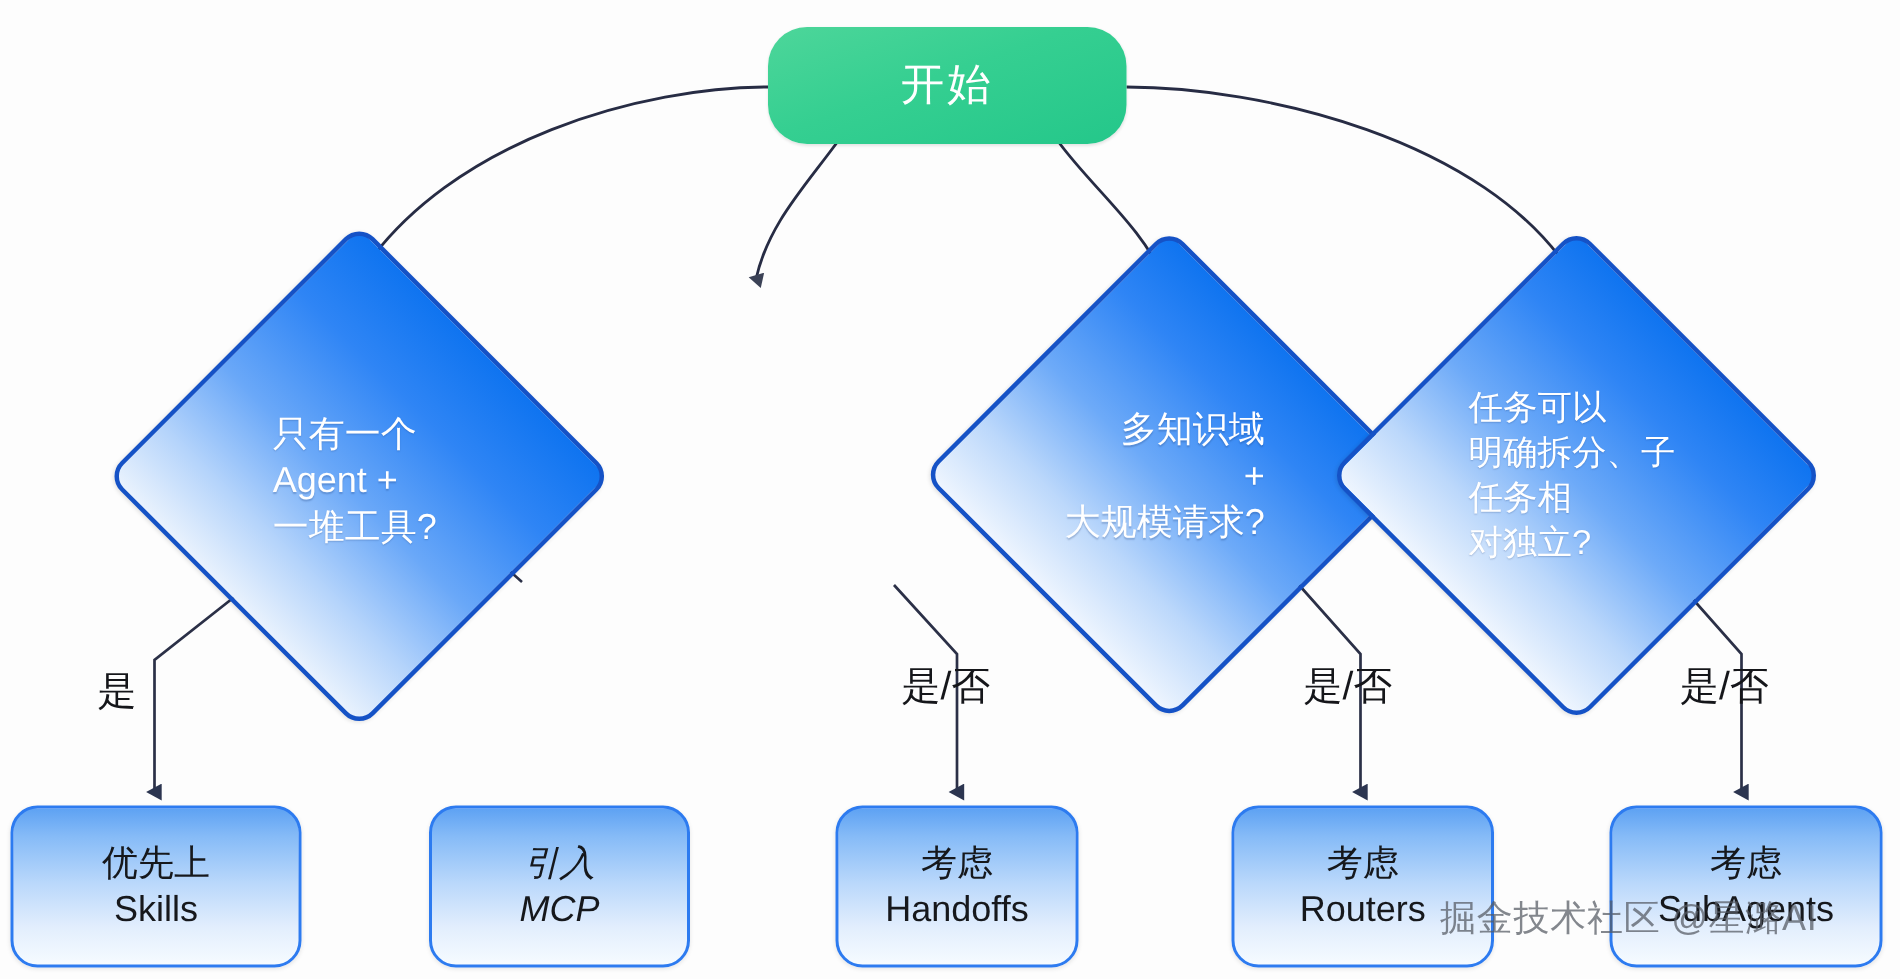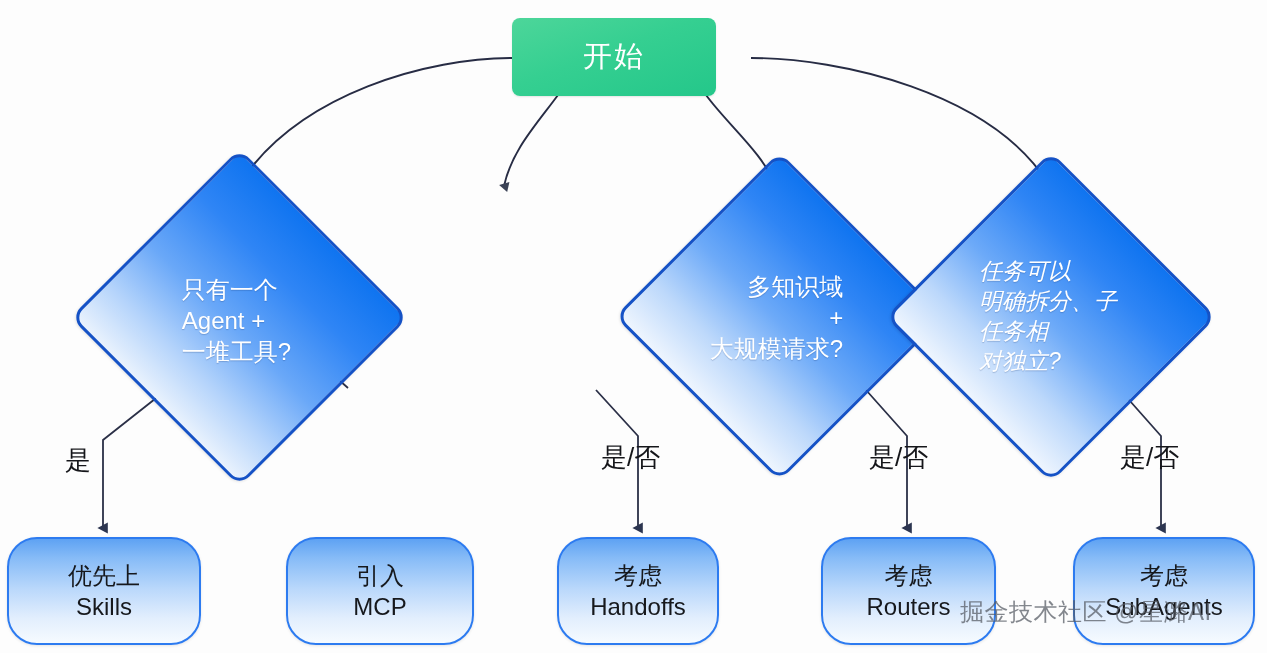--- a/index.html
+++ b/index.html
@@ -34,23 +34,23 @@
     display: flex;
     align-items: center;
     justify-content: center;
     text-align: center;
   }
 
   
   .start-node {
     left: 512px;
     top: 18px;
-    width: 204px;
+    width: 239px;
     height: 78px;
-    border-radius: 8px;
+    border-radius: 26px;
     background: linear-gradient(160deg, #4dd69a 0%, #35cf91 45%, #24c78a 100%);
     color: #ffffff;
     font-size: 29px;
     letter-spacing: 2px;
     box-shadow: 0 1px 2px rgba(0,0,0,0.10);
   }
 
   
   .diamond-wrap {
     position: absolute;
@@ -86,44 +86,44 @@
   .d1 .diamond-shape { background: linear-gradient(180deg, #0f74f0 0%, #2f85f5 25%, #6aa8f8 55%, #b5d4fb 80%, #e9f2fd 100%); }
   .d1 .diamond-label { transform: translateY(6px); }
 
   .d2 { left: 390px;  top: 200px; width: 228px; height: 228px; }
   .d2 .diamond-label { transform: translateY(4px); }
 
   .d3 { left: 663px;  top: 200px; width: 227px; height: 227px; text-align: right; }
   .d3 .diamond-label { transform: translateY(4px); }
 
   .d4 { left: 934px;  top: 200px; width: 228px; height: 228px; }
-  .d4 .diamond-label { font-size: 23px; transform: translateY(3px); font-style: italic; }
+  .d4 .diamond-label { font-size: 23px; transform: translateY(3px); }
 
   .d-small { left: 296px; top: 368px; width: 148px; height: 148px; }
   .d-small .diamond-shape {
     border-width: 3px;
     border-radius: 10px;
     background: linear-gradient(180deg, #0b6ff0 0%, #2f85f5 30%, #64a4f7 60%, #a8ccfa 85%, #dfedfd 100%);
   }
   .d-small .diamond-label { font-size: 23px; line-height: 1.28; }
 
   
   .result-box {
     height: 108px;
-    border-radius: 30px;
+    border-radius: 18px;
     border: 2px solid #2d7bf0;
     background: linear-gradient(180deg, #5ea2f3 0%, #86bbf7 18%, #bad8fb 48%, #e2eefd 76%, #f6fbff 100%);
     color: #16181c;
     font-size: 24px;
     line-height: 1.30;
     white-space: pre;
     box-shadow: 0 1px 3px rgba(0,0,0,0.10);
   }
   .rb0 { left: 7px;    top: 537px; width: 194px; }
-  .rb1 { left: 286px;  top: 537px; width: 188px; }
+  .rb1 { left: 286px;  top: 537px; width: 174px; font-style: italic; }
   .rb2 { left: 557px;  top: 537px; width: 162px; }
   .rb3 { left: 821px;  top: 537px; width: 175px; }
   .rb4 { left: 1073px; top: 537px; width: 182px; }
 
   
   .edge-label {
     position: absolute;
     color: #15161a;
     font-size: 26px;
     white-space: nowrap;

